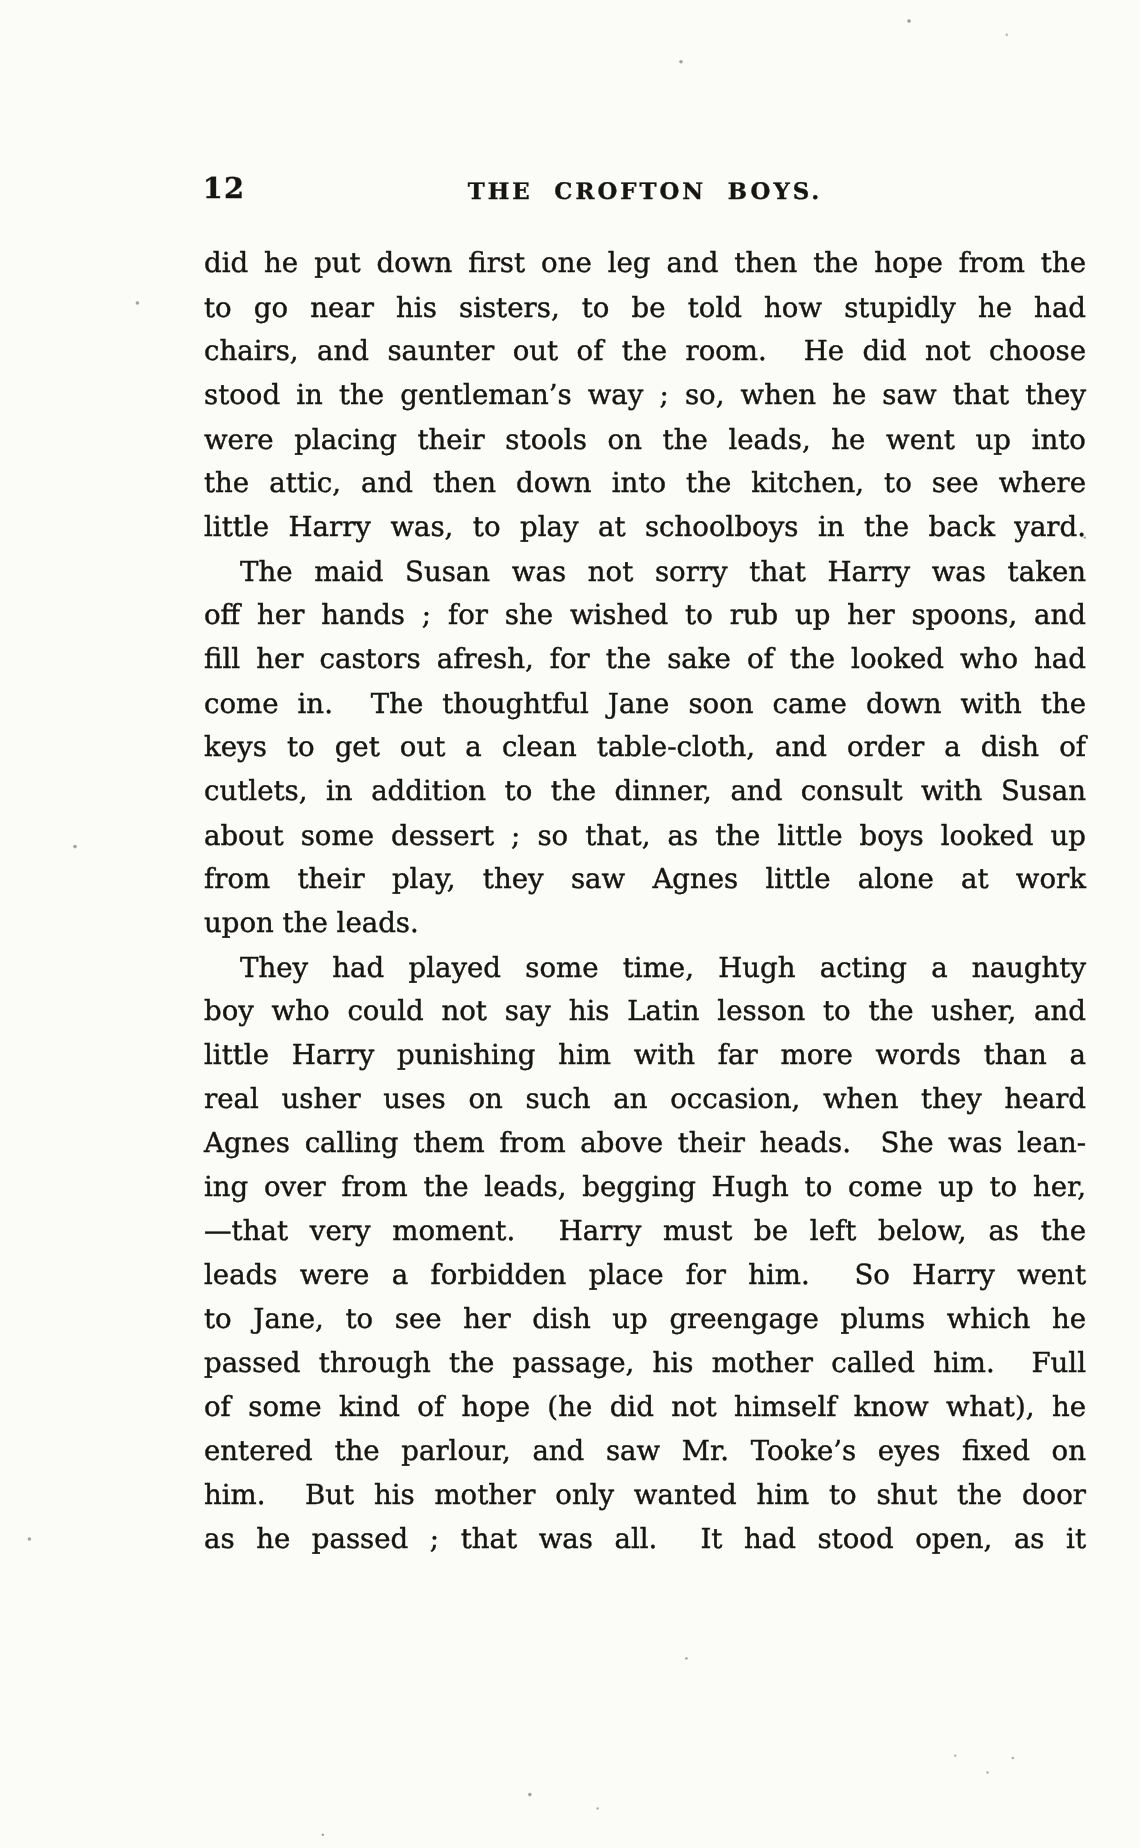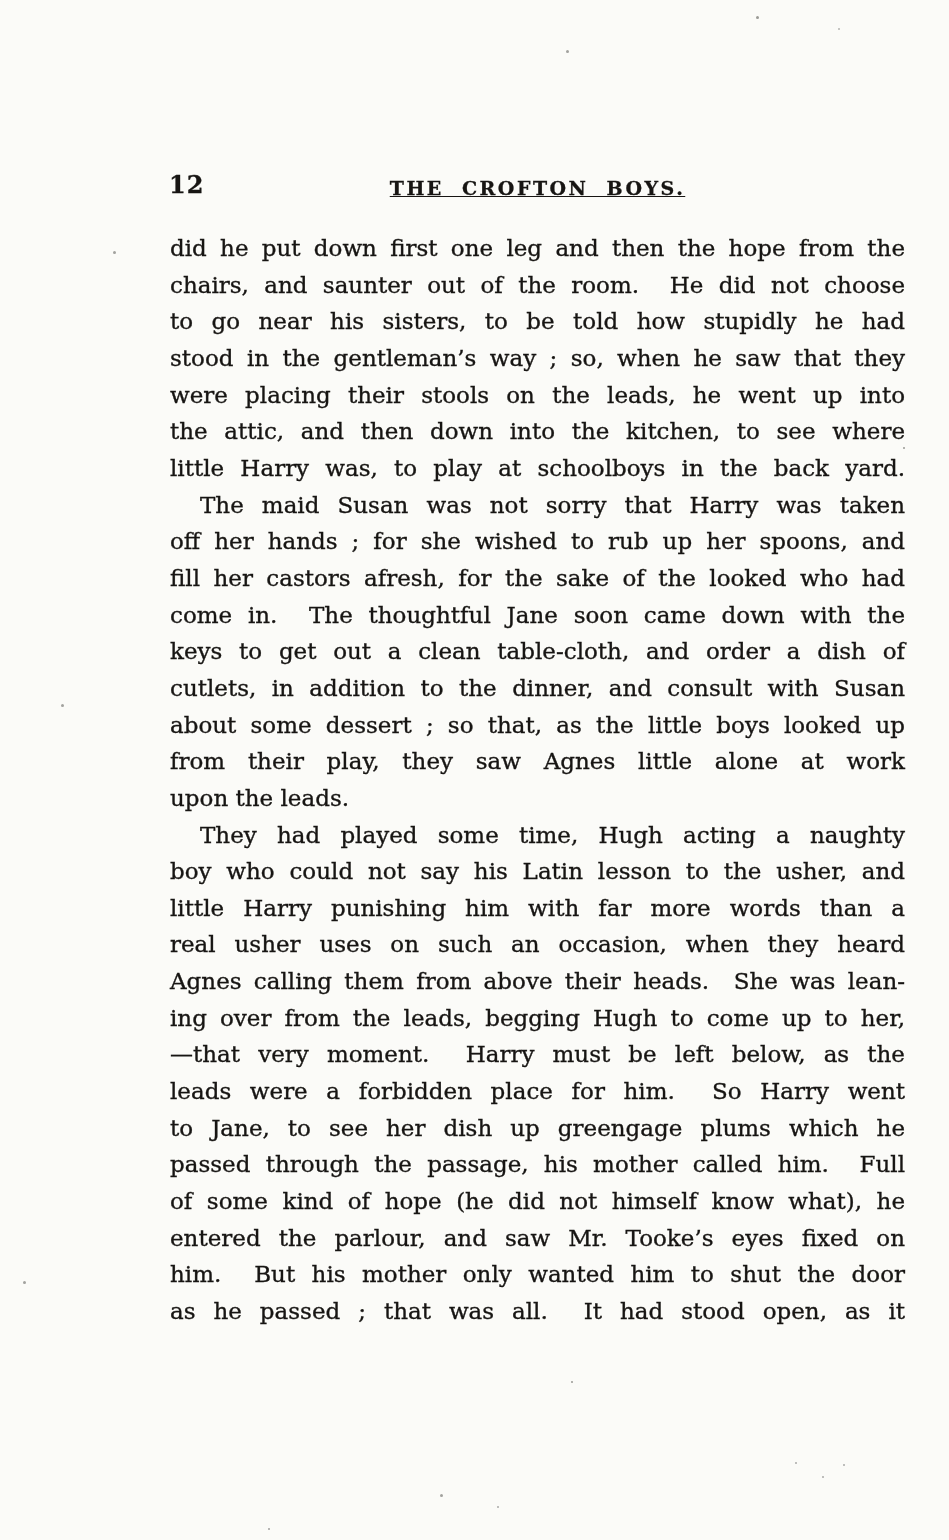--- a/index.html
+++ b/index.html
@@ -4,31 +4,31 @@
 <style>
   html, body { margin: 0; padding: 0; }
   body {
     width: 949px; height: 1540px;
     background: #fbfbf8;
     font-family: "DejaVu Serif", serif;
     color: #171513;
     position: relative;
     overflow: hidden;
   }
-  .page { position: absolute; inset: 0; margin-top: 28px; }
+  .page { position: absolute; inset: 0; }
   .pagenum {
     position: absolute; left: 169px; top: 142px;
     font-size: 24px; font-weight: bold; letter-spacing: 1px;
     -webkit-text-stroke: 0.3px #171513;
   }
   .runhead {
     position: absolute; left: 170px; top: 149px; width: 735px;
     text-align: center;
     font-size: 19px; font-weight: bold;
-    letter-spacing: 2.5px; word-spacing: 9px; text-decoration: underline;
+    letter-spacing: 2.5px; word-spacing: 9px;
     -webkit-text-stroke: 0.3px #171513;
   }
   .textbody {
     position: absolute; left: 170px; top: 202px; width: 735px;
     font-size: 23px; line-height: 36.65px;
     -webkit-text-stroke: 0.35px #171513;
   }
   .para { margin: 0; }
   .line {
     text-align: justify;
@@ -41,22 +41,22 @@
 </style>
 </head>
 <body>
 
 <div class="page">
   <div class="pagenum">12</div>
   <div class="runhead">THE CROFTON BOYS.</div>
   <div class="textbody">
       <div class="para">
         <div class="line">did he put down first one leg and then the hope from the</div>
+        <div class="line">to go near his sisters, to be told how stupidly he had</div>
         <div class="line">chairs, and saunter out of the room.  He did not choose</div>
-        <div class="line">to go near his sisters, to be told how stupidly he had</div>
         <div class="line">stood in the gentleman’s way ; so, when he saw that they</div>
         <div class="line">were placing their stools on the leads, he went up into</div>
         <div class="line">the attic, and then down into the kitchen, to see where</div>
         <div class="line">little Harry was, to play at schoolboys in the back yard.</div>
       </div>
       <div class="para">
         <div class="line indent">The maid Susan was not sorry that Harry was taken</div>
         <div class="line">off her hands ; for she wished to rub up her spoons, and</div>
         <div class="line">fill her castors afresh, for the sake of the looked who had</div>
         <div class="line">come in.  The thoughtful Jane soon came down with the</div>

